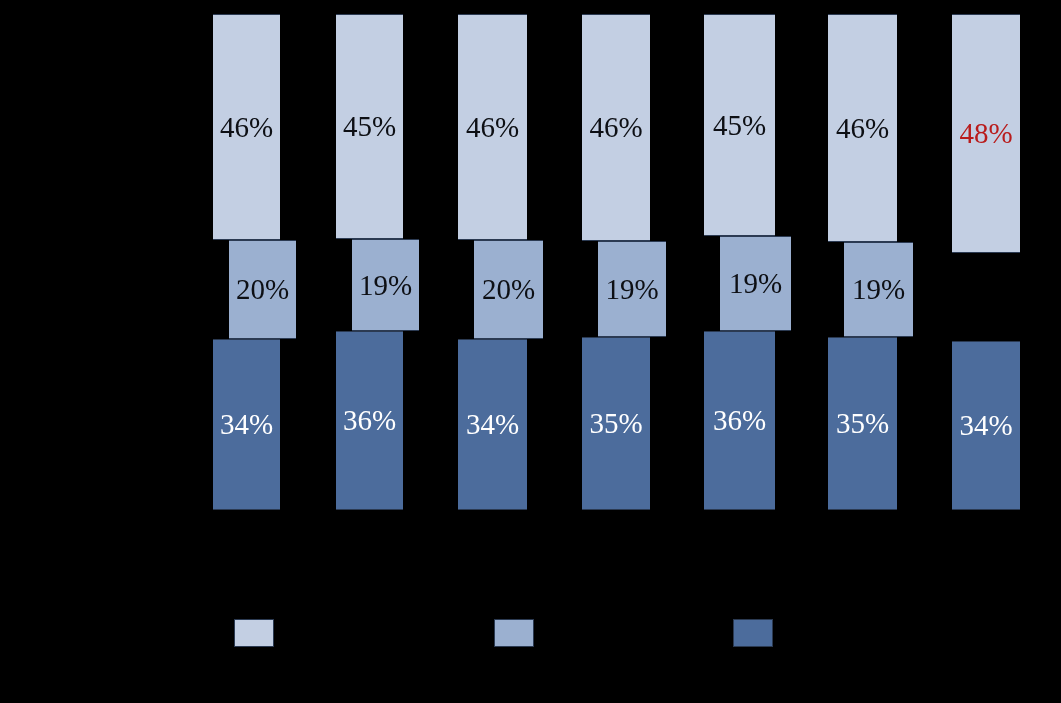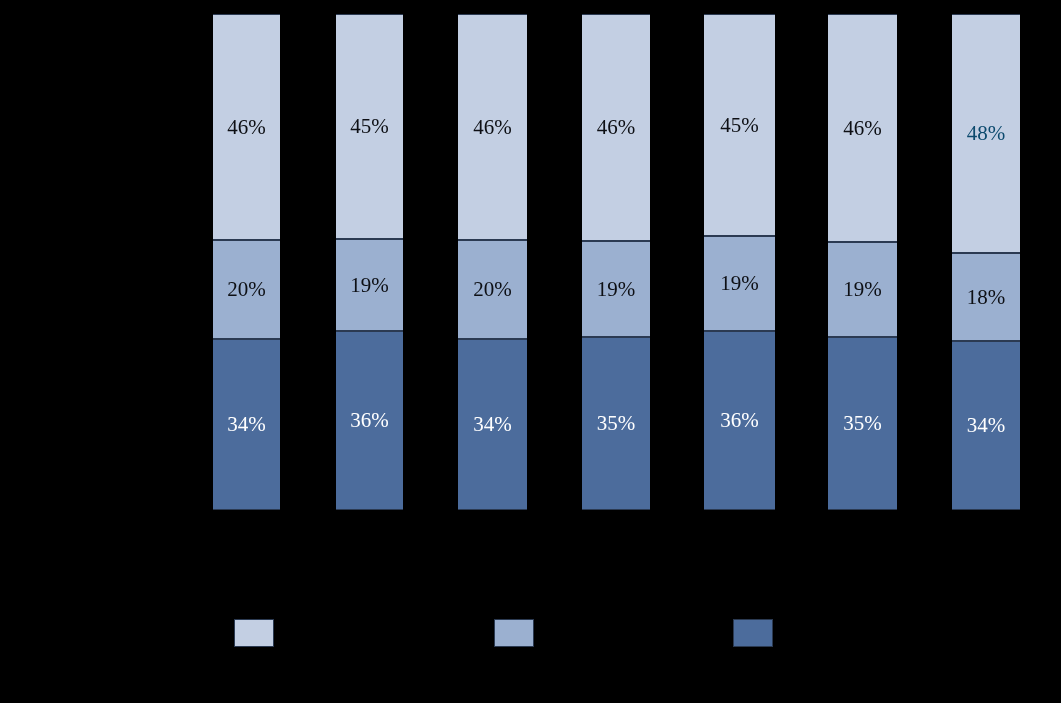--- a/index.html
+++ b/index.html
@@ -33,28 +33,28 @@
     width: 100%;
     box-sizing: border-box;
     border-top: 1px solid #2b3a52;
     border-bottom: 1px solid #2b3a52;
     display: flex;
     align-items: center;
     justify-content: center;
     overflow: hidden;
   }
   .seg-label {
-    font-size: 21px;
+    font-size: 29px;
     line-height: 1;
     letter-spacing: 0px;
     white-space: nowrap;
     font-family: Liberation Serif, serif;
   }
   .seg-top   { background: #c3cfe3; }
-  .seg-mid   { background: #9bb0d0; }
+  .seg-mid   { background: #9bb0d0; margin-left: 16px; }
   .seg-bot   { background: #4c6c9c; justify-content: center; }
   .label-dark  { color: #0d0f14; }
   .label-light { color: #ffffff; }
 
   #legend {
     position: absolute;
     left: 0;
     top: 612px;
     width: 1061px;
     height: 50px;
@@ -182,24 +182,21 @@
         </div>
         <div class="bar-segment seg-mid" style="top: 228px; height: 95px; background: rgb(155, 176, 208);">
           <span class="seg-label label-dark" style="color: rgb(13, 15, 20);">19%</span>
         </div>
         <div class="bar-segment seg-bot" style="top: 323px; height: 173px; background: rgb(76, 108, 156);">
           <span class="seg-label label-light" style="color: rgb(255, 255, 255);">35%</span>
         </div>
       </div>
       <div class="bar-group" style="left: 952px; top: 14px; width: 68px; height: 496px;">
         <div class="bar-segment seg-top" style="top: 0px; height: 239px; background: rgb(195, 207, 227);">
-          <span class="seg-label label-dark" style="color: #0c4a6e;">48%</span>
-        </div>
-        <div class="bar-segment seg-mid" style="top: 239px; height: 88px; background: rgb(155, 176, 208);">
-          <span class="seg-label label-dark" style="color: rgb(13, 15, 20);">18%</span>
+          <span class="seg-label label-dark" style="color: #b91c1c;">48%</span>
         </div>
         <div class="bar-segment seg-bot" style="top: 327px; height: 169px; background: rgb(76, 108, 156);">
           <span class="seg-label label-light" style="color: rgb(255, 255, 255);">34%</span>
         </div>
       </div>
     </div>
 
   <div id="x-axis-labels">
       <div class="x-tick-label" style="left: 213px; width: 67px; top: 10px;"></div>
       <div class="x-tick-label" style="left: 336px; width: 67px; top: 10px;"></div>

